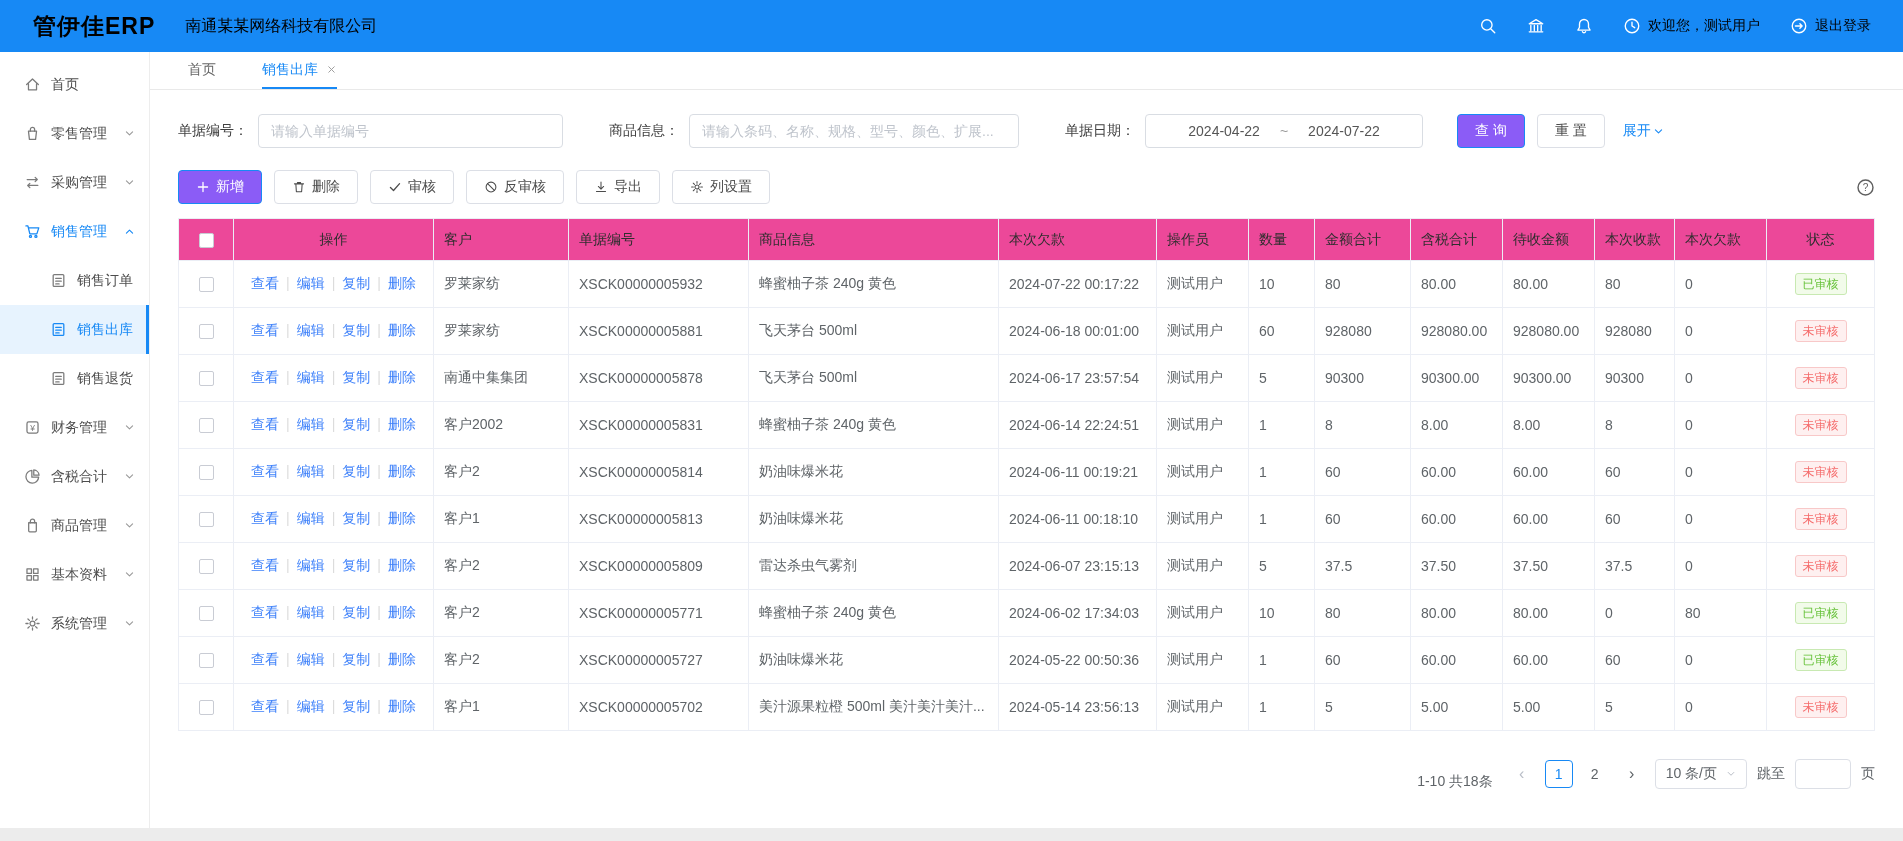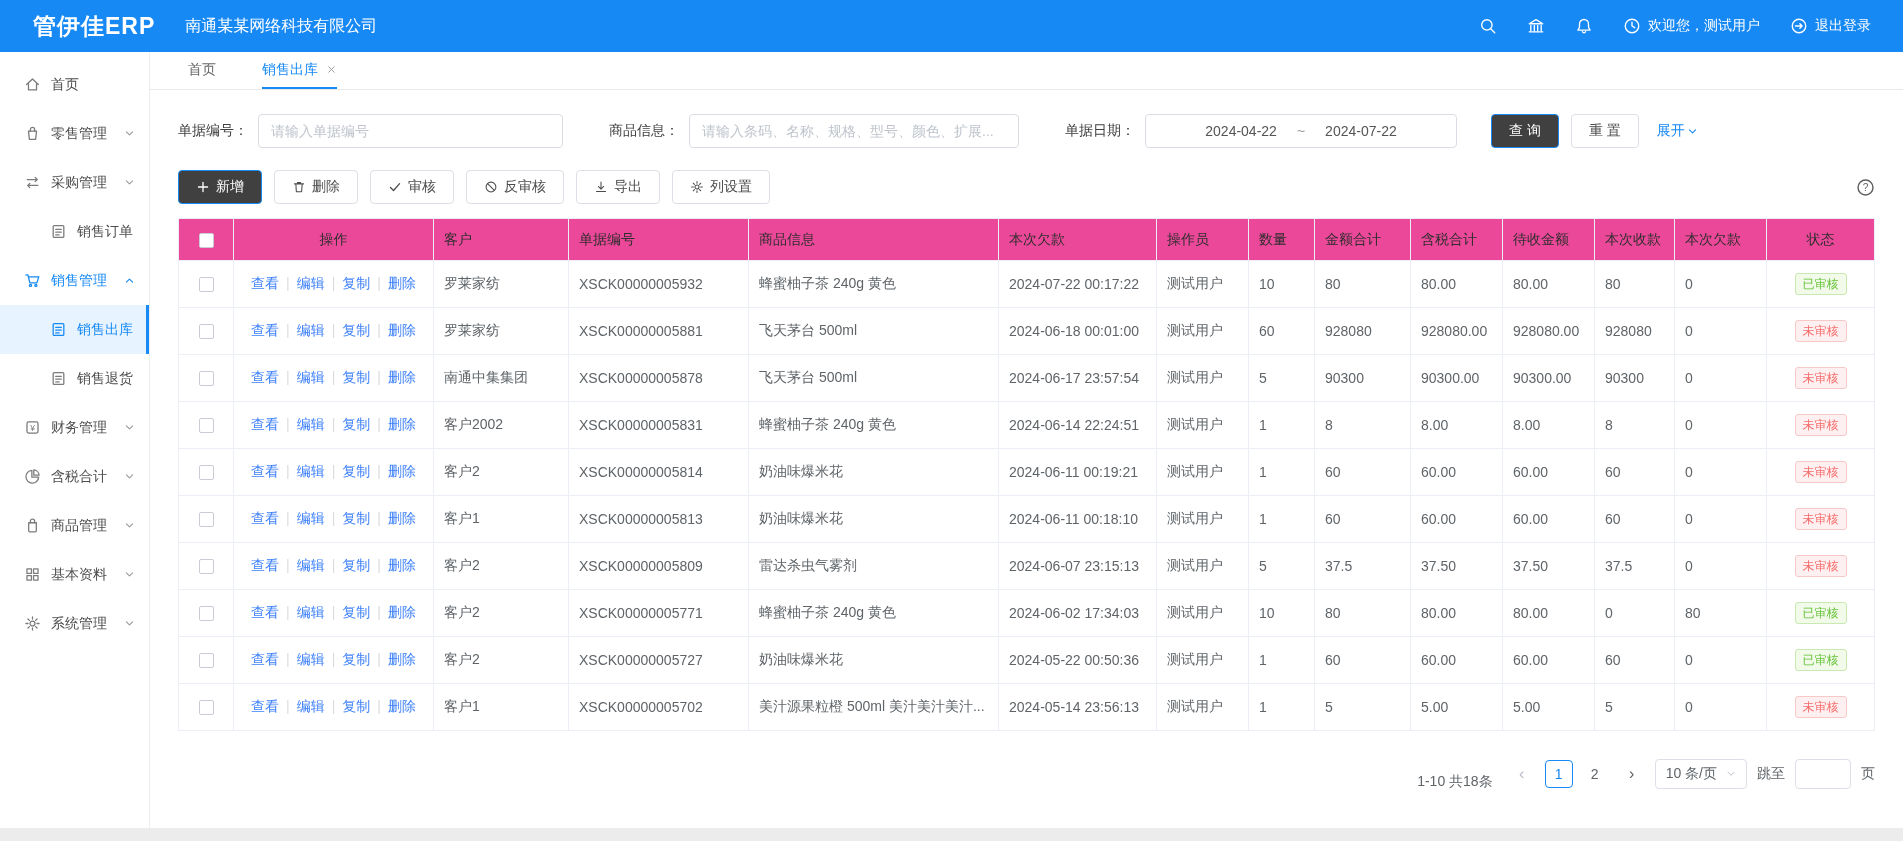--- a/index.html
+++ b/index.html
@@ -1,21 +1,21 @@
 <!DOCTYPE html>
 <html><head>
 <meta charset="utf-8">
 <style>
   * { margin:0; padding:0; box-sizing:border-box; }
   html,body { width:1903px; height:841px; overflow:hidden; }
   body { font-family:"Liberation Sans","DejaVu Sans",sans-serif; background:#fff; display:flex; flex-direction:column; color:#333; }
   svg { display:block; }
 
   
-  .topbar { height:52px; background:#1789f5; color:#ffffff; display:flex; align-items:center; flex:none; }
+  .topbar { height:52px; background:#1789f5; color:#000000; display:flex; align-items:center; flex:none; }
   .logo { margin-left:33px; font-size:23px; font-weight:bold; letter-spacing:1px; white-space:nowrap; }
   .company { margin-left:30px; font-size:16px; white-space:nowrap; }
   .topbar-right { margin-left:auto; display:flex; align-items:center; gap:30px; padding-right:32px; font-size:14px; }
   .tb-ic { width:18px; height:18px; color:#fff; cursor:pointer; }
   .tb-group { display:flex; align-items:center; gap:7px; cursor:pointer; white-space:nowrap; }
 
   
   .body-row { flex:1; display:flex; min-height:0; }
   .sidebar { width:150px; flex:none; border-right:1px solid #ededed; padding-top:8px; overflow:hidden; }
   .main { flex:1; min-width:0; display:flex; flex-direction:column; }
@@ -40,24 +40,24 @@
   .content { flex:1; padding:0 28px; position:relative; }
 
   
   .filters { display:flex; align-items:center; margin-top:24px; font-size:14px; color:#404040; }
   .f-label { margin-right:10px; font-weight:500; white-space:nowrap; }
   .f-gap { margin-left:46px; }
   .f-input { height:34px; border:1px solid #d9dde3; border-radius:4px; padding:0 12px; font-size:14px; color:#333; font-family:inherit; outline:none; }
   .f-input::placeholder { color:#bfc4cc; }
   .inp-order { width:305px; }
   .inp-product { width:330px; }
-  .date-range { width:312px; height:34px; border:1px solid #d9dde3; border-radius:4px; display:flex; align-items:center; justify-content:center; gap:20px; color:#555; cursor:pointer; }
+  .date-range { width:278px; height:34px; border:1px solid #d9dde3; border-radius:4px; display:flex; align-items:center; justify-content:center; gap:20px; color:#555; cursor:pointer; }
   .date-sep { color:#999; }
   .btn { height:34px; border-radius:4px; font-size:14px; display:inline-flex; align-items:center; justify-content:center; border:1px solid #dcdfe6; background:#fff; color:#4c4c4c; padding:0 17px; cursor:pointer; white-space:nowrap; font-family:inherit; }
-  .btn.primary { background:#404040; border-color:#1789f5; color:#fff; }
+  .btn.primary { background:#8b5cf6; border-color:#1789f5; color:#fff; }
   .btn-search { margin-left:34px; }
   .btn-reset { margin-left:12px; }
   .expand-link { margin-left:18px; color:#1789f5; display:inline-flex; align-items:center; gap:2px; cursor:pointer; white-space:nowrap; }
   .expand-link svg { width:11px; height:11px; }
 
   
   .toolbar { display:flex; align-items:center; gap:12px; margin-top:22px; }
   .btn .b-ic { width:14px; height:14px; margin-right:6px; }
   .help-ic { position:absolute; right:28px; top:88px; width:19px; height:19px; color:#5f5f5f; cursor:pointer; }
 
@@ -164,43 +164,43 @@
             <path d="M13 10.8H3.5M5.5 8.8l-2 2 2 2"></path>
           </svg>
         </span>
         <span class="sb-label">采购管理</span>
         <span class="sb-chevron">
           <svg viewBox="0 0 16 16" width="100%" height="100%" fill="none" stroke="currentColor" stroke-width="1.2" stroke-linecap="round" stroke-linejoin="round">
             <path d="M3.5 5.5 8 10l4.5-4.5" stroke-width="1.6"></path>
           </svg>
         </span>
       </div>
-      <div class="sb-item sub">
-        <span class="sb-icon">
-          <svg viewBox="0 0 16 16" width="100%" height="100%" fill="none" stroke="currentColor" stroke-width="1.2" stroke-linecap="round" stroke-linejoin="round">
-            <rect x="3" y="2.4" width="10" height="11.2" rx="1"></rect>
-            <path d="M5.4 6h5.2M5.4 8.6h5.2M5.4 11.2h3.2"></path>
-          </svg>
-        </span>
-        <span class="sb-label">销售订单</span>
-      </div>
       <div class="sb-item parent-active">
         <span class="sb-icon">
           <svg viewBox="0 0 16 16" width="100%" height="100%" fill="none" stroke="currentColor" stroke-width="1.2" stroke-linecap="round" stroke-linejoin="round">
             <path d="M1.8 2.8h1.9l1.8 7.4h6.6l1.8-5.6H4.6"></path>
             <circle cx="6.1" cy="12.6" r="1"></circle>
             <circle cx="11.2" cy="12.6" r="1"></circle>
           </svg>
         </span>
         <span class="sb-label">销售管理</span>
         <span class="sb-chevron">
           <svg viewBox="0 0 16 16" width="100%" height="100%" fill="none" stroke="currentColor" stroke-width="1.2" stroke-linecap="round" stroke-linejoin="round">
             <path d="M3.5 10.5 8 6l4.5 4.5" stroke-width="1.6"></path>
           </svg>
         </span>
+      </div>
+      <div class="sb-item sub">
+        <span class="sb-icon">
+          <svg viewBox="0 0 16 16" width="100%" height="100%" fill="none" stroke="currentColor" stroke-width="1.2" stroke-linecap="round" stroke-linejoin="round">
+            <rect x="3" y="2.4" width="10" height="11.2" rx="1"></rect>
+            <path d="M5.4 6h5.2M5.4 8.6h5.2M5.4 11.2h3.2"></path>
+          </svg>
+        </span>
+        <span class="sb-label">销售订单</span>
       </div>
       <div class="sb-item sub selected">
         <span class="sb-icon">
           <svg viewBox="0 0 16 16" width="100%" height="100%" fill="none" stroke="currentColor" stroke-width="1.2" stroke-linecap="round" stroke-linejoin="round">
             <rect x="3" y="2.4" width="10" height="11.2" rx="1"></rect>
             <path d="M5.4 6h5.2M5.4 8.6h5.2M5.4 11.2h3.2"></path>
           </svg>
         </span>
         <span class="sb-label">销售出库</span>
       </div>

